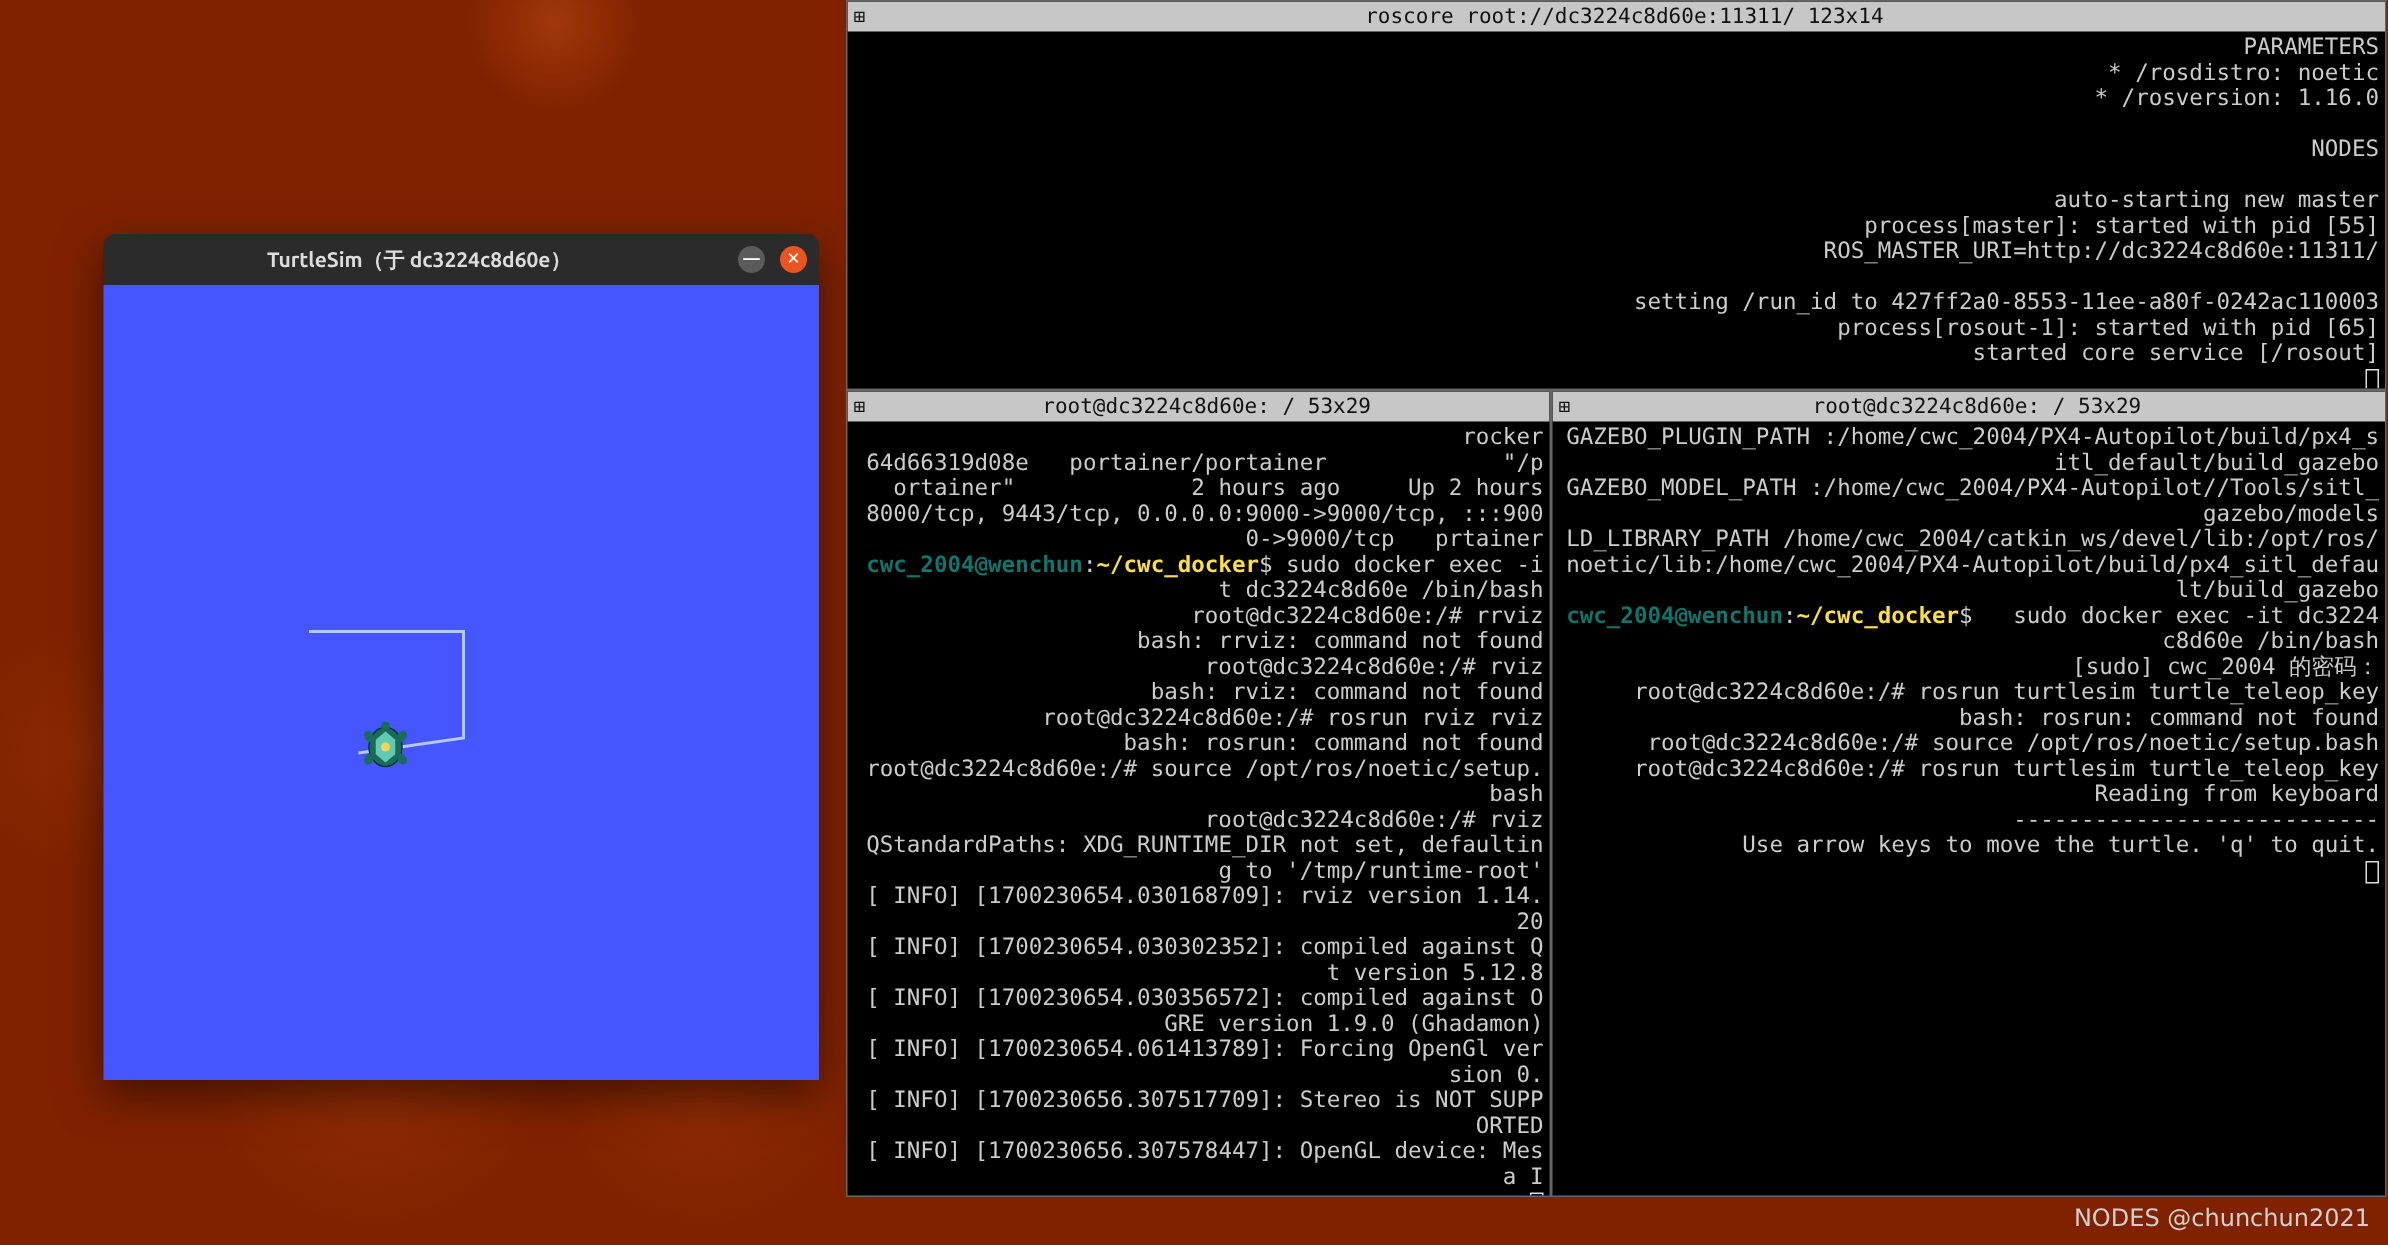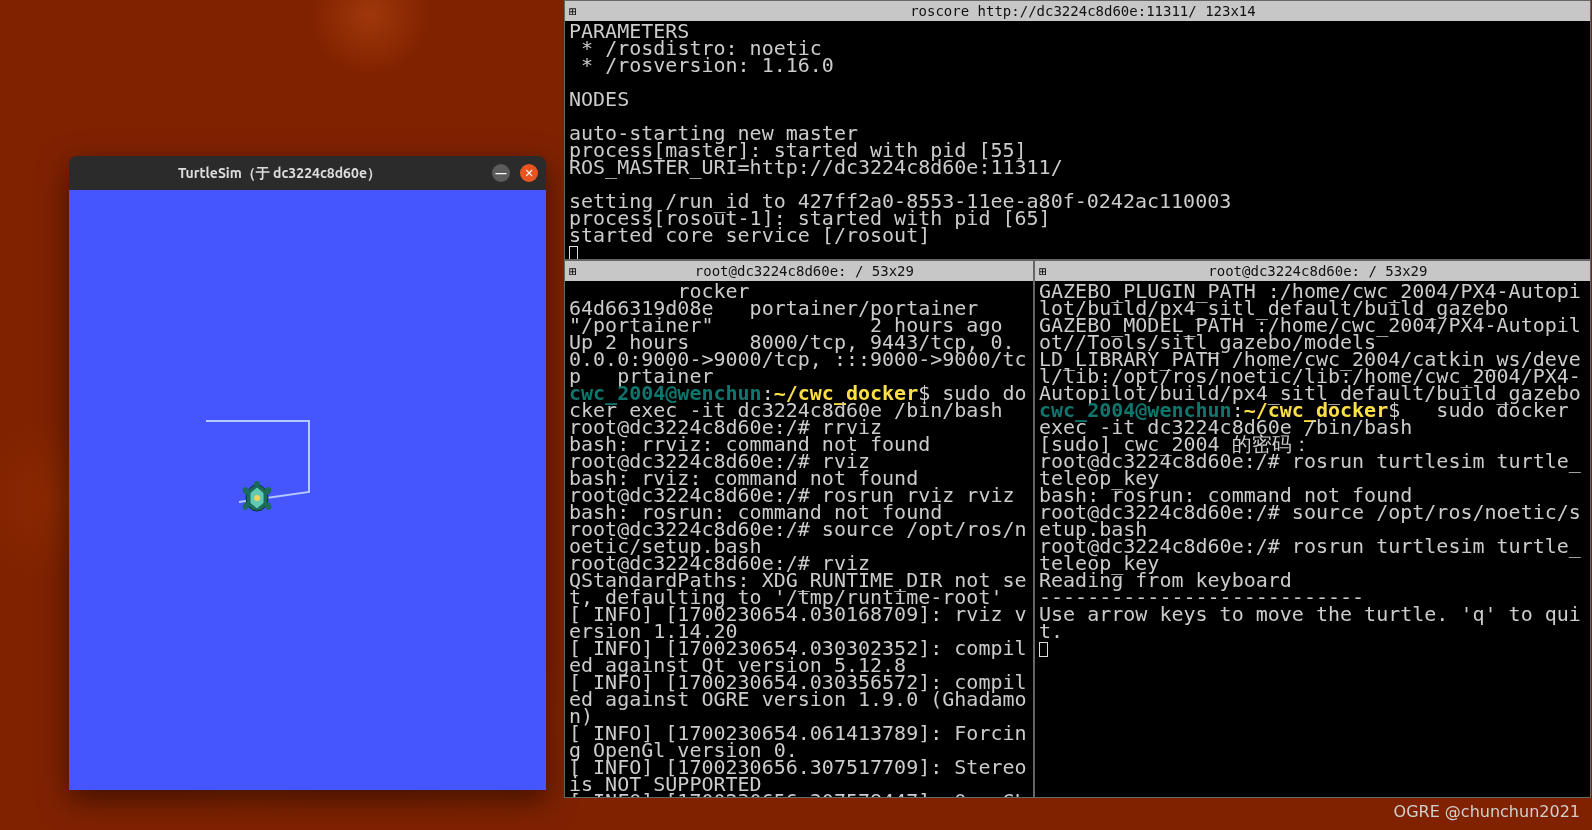--- a/index.html
+++ b/index.html
@@ -19,21 +19,21 @@
     overflow: hidden;
     position: relative;
   }
 
   
   .turtlesim-window {
     position: absolute;
     left: 69px;
     top: 156px;
     width: 477px;
-    height: 634px;
+    height: 564px;
     background: #2b2b2b;
     border-radius: 8px 8px 0 0;
     box-shadow: 0 10px 30px rgba(0,0,0,0.5);
     display: flex;
     flex-direction: column;
   }
   .turtlesim-titlebar {
     height: 34px;
     display: flex;
     align-items: center;
@@ -101,23 +101,24 @@
     font-size:13px;
     margin-right:4px;
     letter-spacing:-1px;
   }
   .pane-titlebar .title { flex:1; text-align:center; }
   .term-body {
     flex:1;
     padding:2px 4px;
     white-space:pre-wrap;
     word-break:break-all;
-    font-size:20px;
+    font-size:15px;
     line-height:17px;
     overflow:hidden;
+    text-align:right;
   }
   .term-body span.g { color:#0f766e; font-weight:bold; }
   .term-body span.b { color:#fde047; font-weight:bold; }
   .cursor {
     display:inline-block; width:9px; height:15px;
     border:1px solid #ddd; margin-top:2px;
   }
 
   .watermark {
     position:absolute;
@@ -151,21 +152,21 @@
       <circle cx="20" cy="20" r="3" fill="#f4d35e"></circle>
     </svg>
   </div>
 </div>
 
 <div class="term-wrap">
 
   <div class="pane top">
     <div class="pane-titlebar">
       <span class="glyph">⊞</span>
-      <span class="title">roscore http://dc3224c8d60e:11311/ 123x14</span>
+      <span class="title">roscore root://dc3224c8d60e:11311/ 123x14</span>
     </div>
     <div class="term-body" id="top-body">PARAMETERS
  * /rosdistro: noetic
  * /rosversion: 1.16.0
 
 NODES
 
 auto-starting new master
 process[master]: started with pid [55]
 ROS_MASTER_URI=http://dc3224c8d60e:11311/
@@ -217,13 +218,13 @@
 root@dc3224c8d60e:/# source /opt/ros/noetic/setup.bash
 root@dc3224c8d60e:/# rosrun turtlesim turtle_teleop_key
 Reading from keyboard
 ---------------------------
 Use arrow keys to move the turtle. 'q' to quit.
 <span class="cursor"></span></div>
   </div>
 
 </div>
 
-<div class="watermark">OGRE @chunchun2021</div>
+<div class="watermark">NODES @chunchun2021</div>
 
 </body></html>

